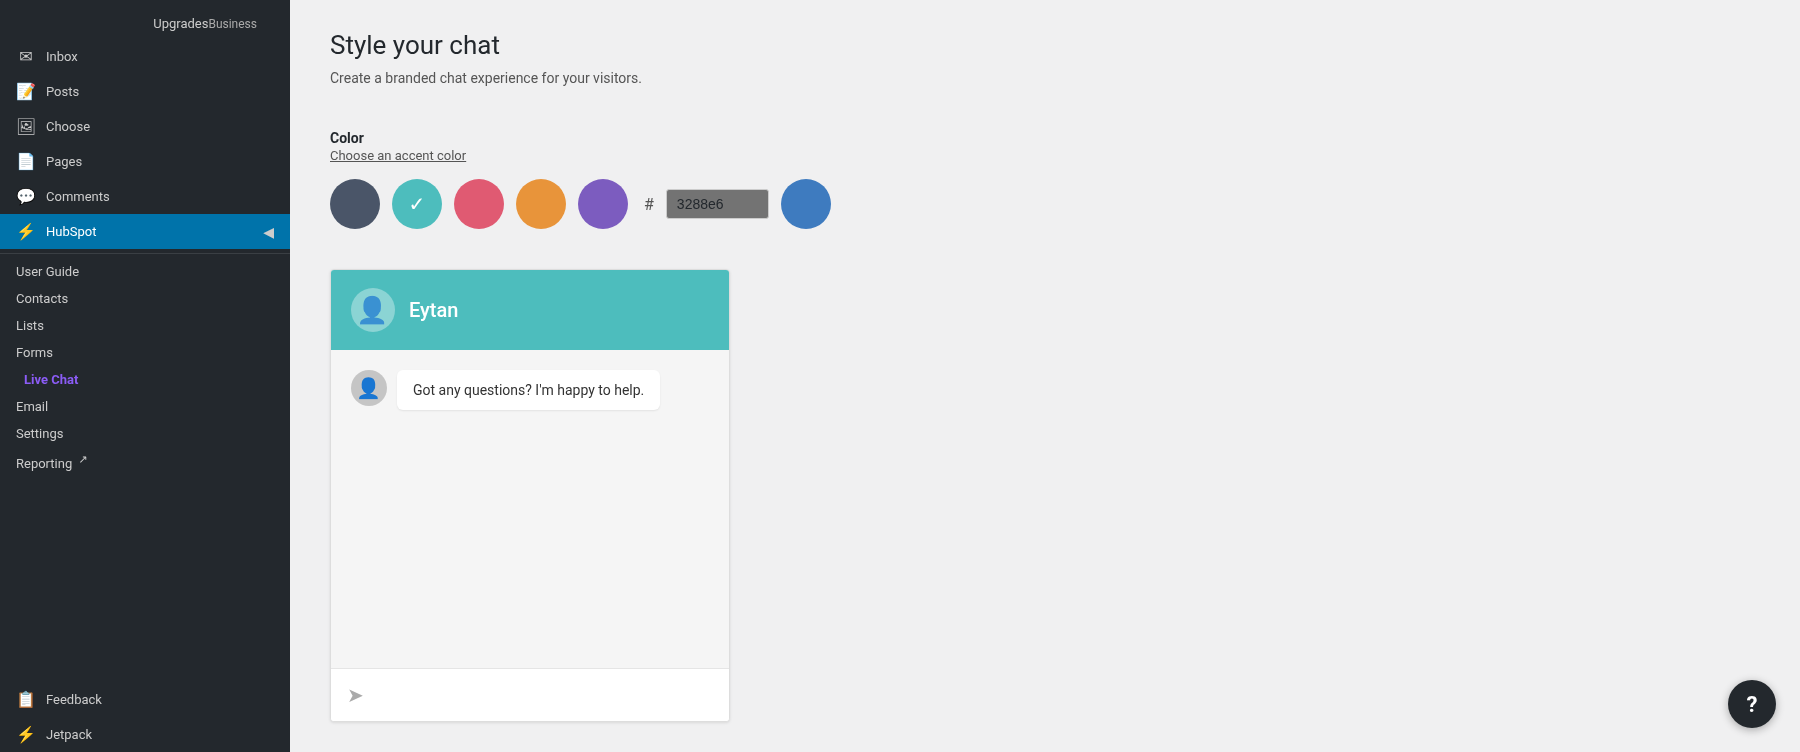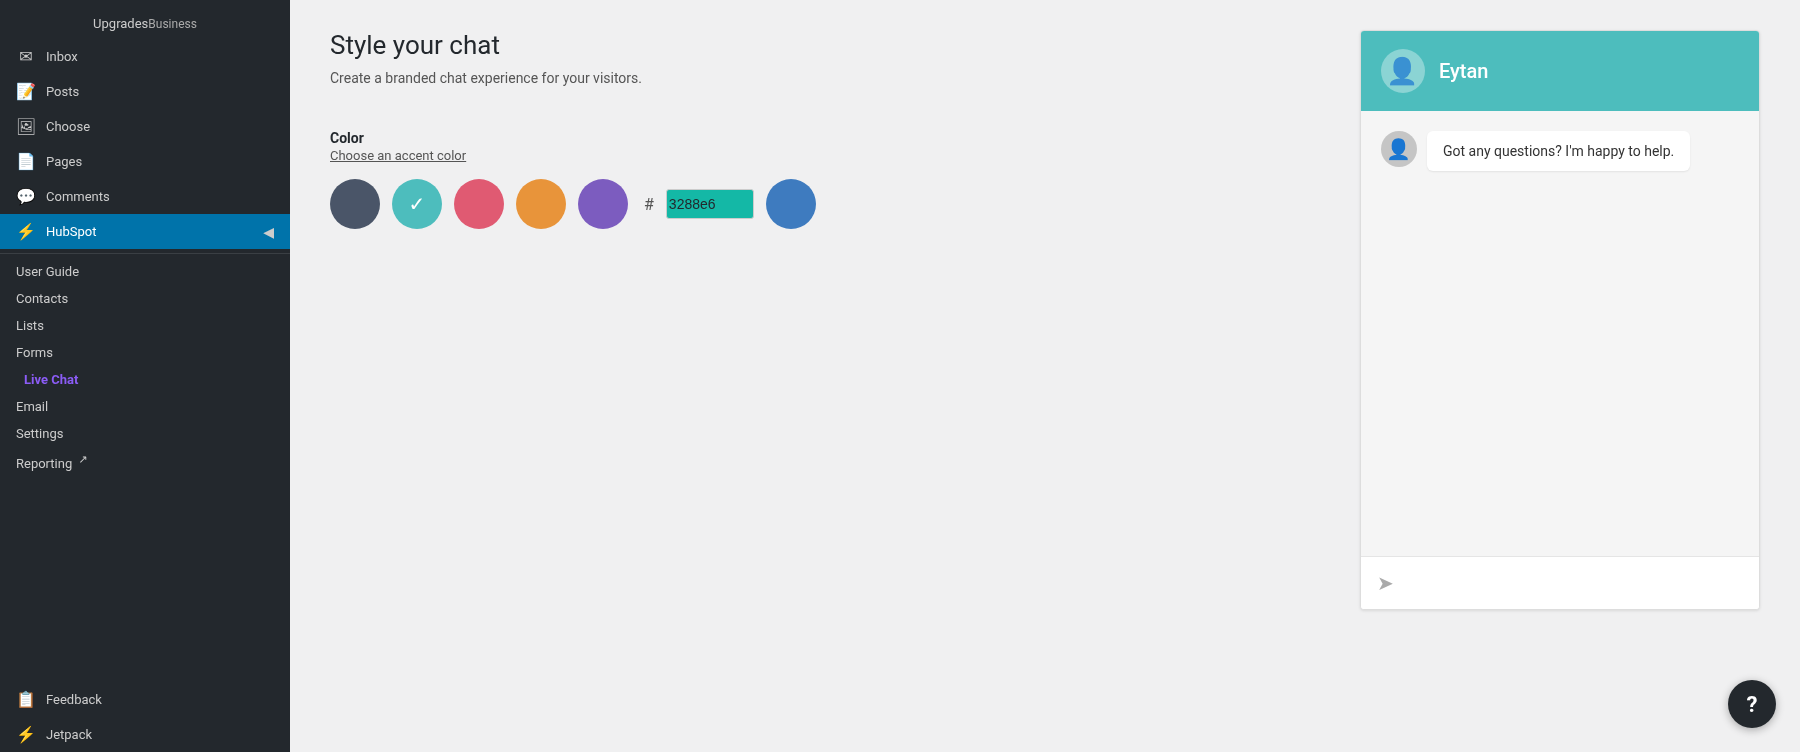--- a/index.html
+++ b/index.html
@@ -46,22 +46,22 @@
     .sidebar-item .icon {
       font-size: 16px;
       width: 20px;
       text-align: center;
       flex-shrink: 0;
     }
 
     .sidebar-upgrades {
       display: flex;
       align-items: center;
-      justify-content: center;
-      padding: 8px 20px;
+      justify-content: flex-end;
+      padding: 8px 33px;
       font-size: 13px;
       color: #ccc;
       cursor: pointer;
     }
 
     .sidebar-submenu {
       background: #23282d;
       padding: 4px 0;
     }
     .sidebar-submenu-item {
@@ -85,20 +85,21 @@
       vertical-align: super;
     }
 
     
     .main-content {
       flex: 1;
       background: #f0f0f1;
       padding: 30px 40px;
       position: relative;
       display: flex;
+      flex-direction: column;
       gap: 40px;
       overflow-y: auto;
     }
 
     .content-left {
       flex: 1;
     }
 
     .page-title {
       font-size: 26px;
@@ -150,25 +151,25 @@
 
     .hash-sign {
       font-size: 16px;
       color: #555;
       margin-left: 4px;
     }
 
     .hex-input {
       border: 1px solid #ccc;
       border-radius: 3px;
-      padding: 6px 2px;
+      padding: 6px 10px;
       font-size: 14px;
-      width: 88px;
+      width: 103px;
       color: #23282d;
-      background: #14b8a6;
+      background: #737373;
     }
 
     .preview-circle {
       width: 50px;
       height: 50px;
       border-radius: 50%;
       cursor: pointer;
     }
 
     

